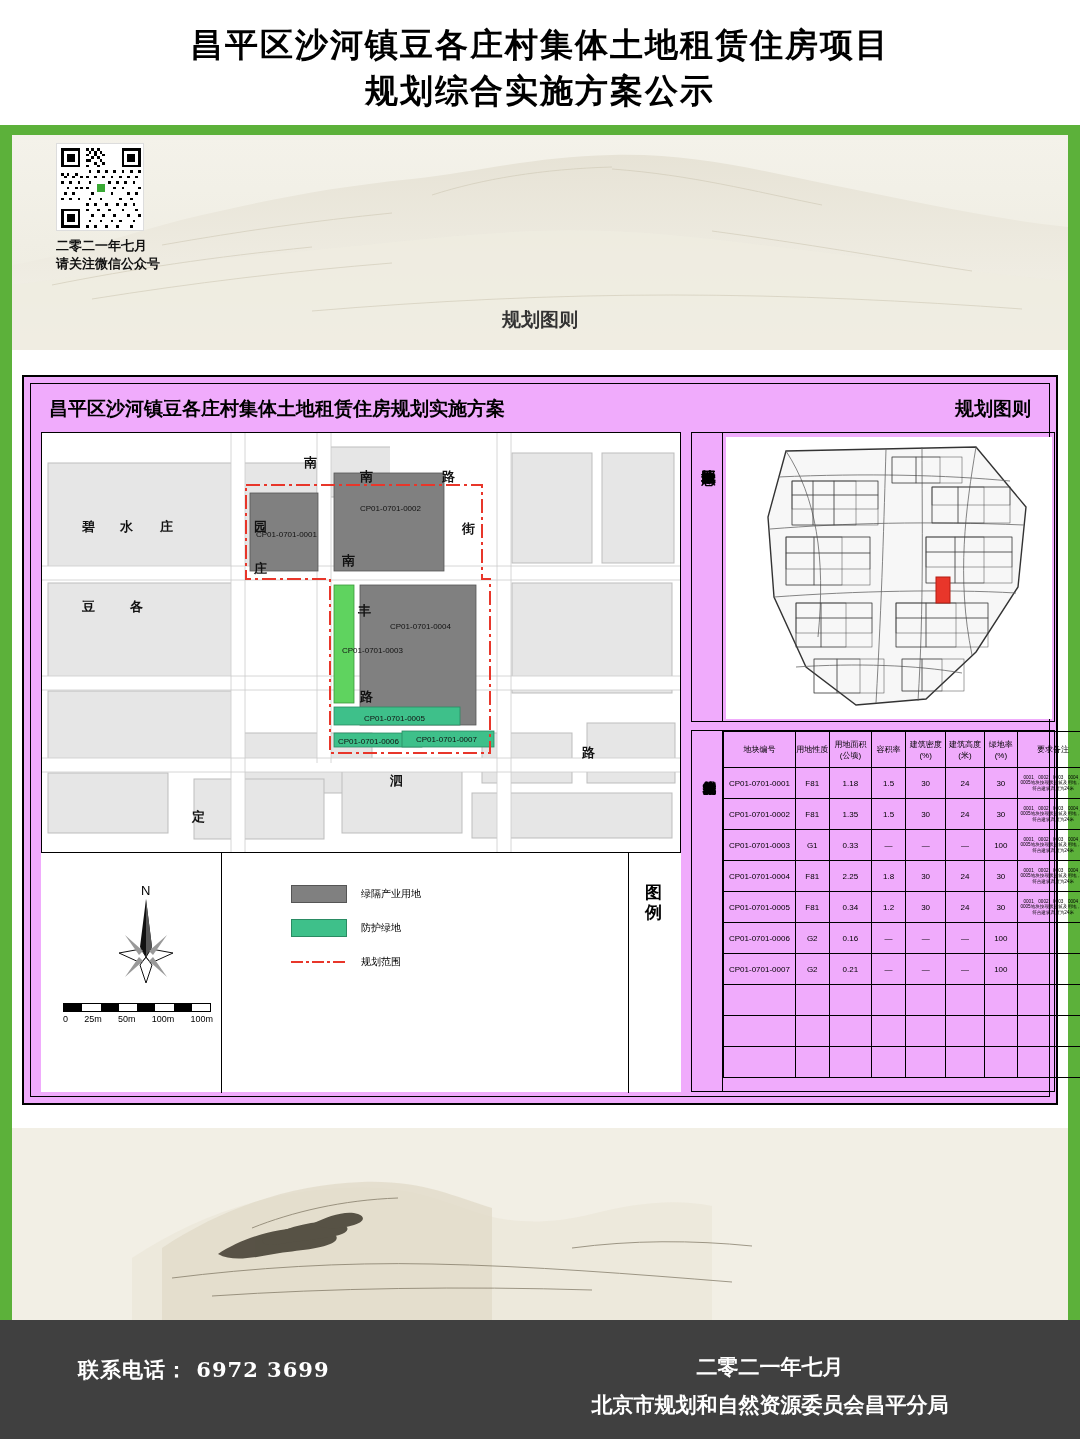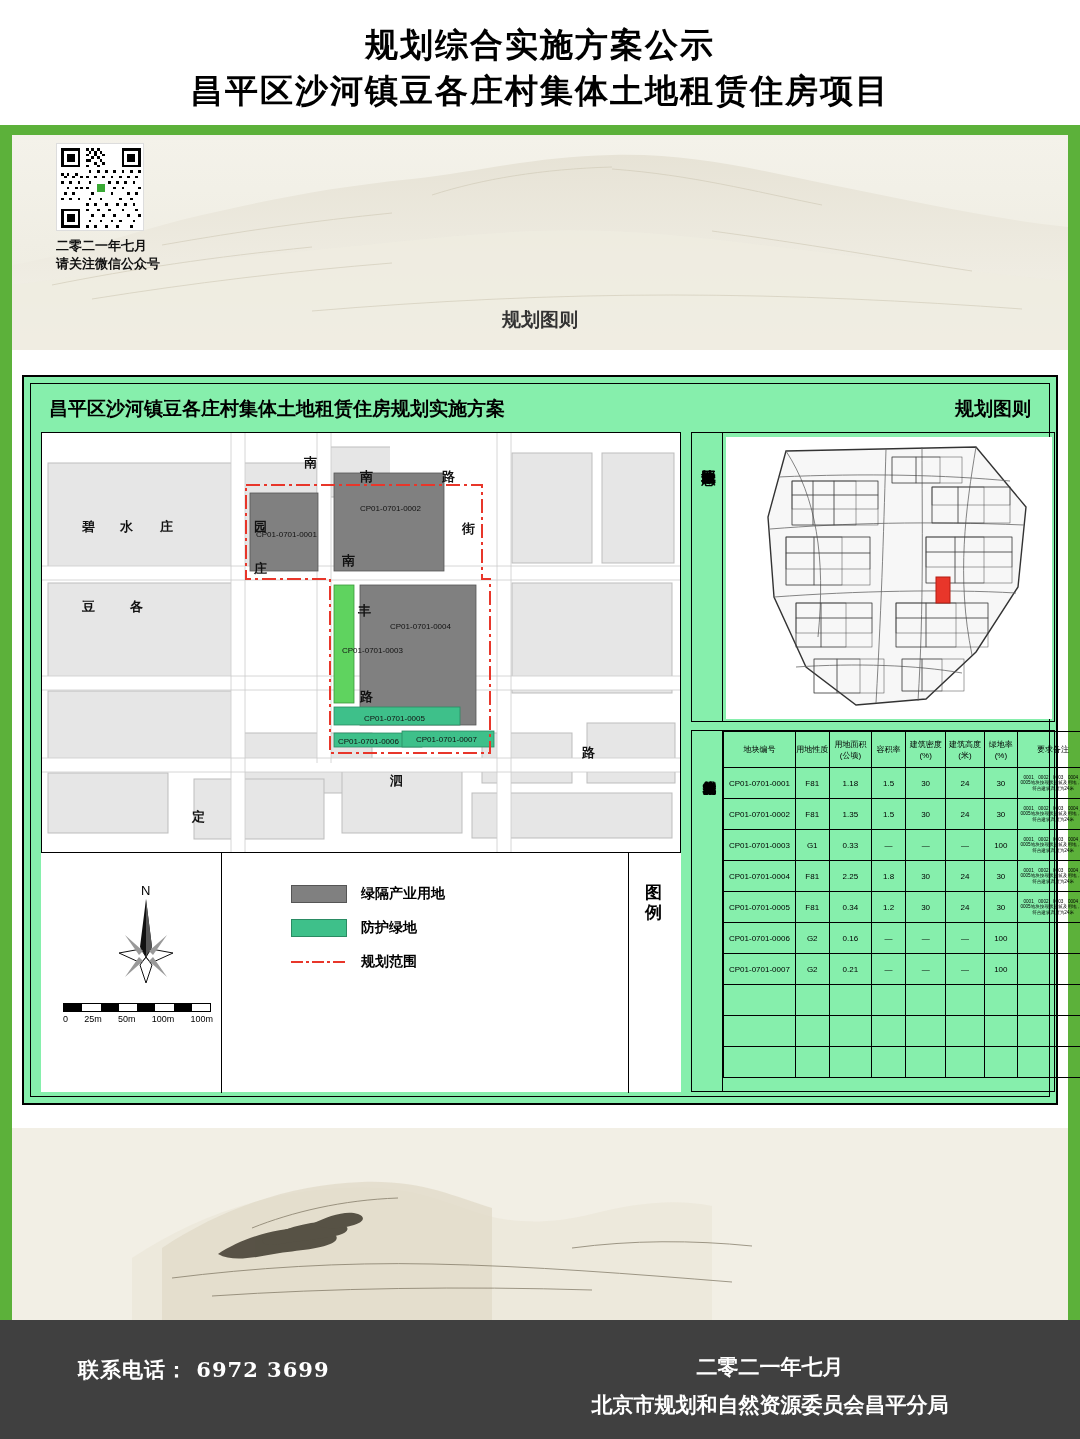--- a/index.html
+++ b/index.html
@@ -61,21 +61,21 @@
   }
   .qr svg { display:block; }
   .qr-caption {
     margin-top:6px; font-size:13px; line-height:18px; color:#111;
     font-family:"DejaVu Serif", serif; font-weight:bold;
   }
 
   
   .sheet {
     position:absolute; left:22px; top:375px; width:1036px; height:730px;
-    background:#86efac; border:2px solid #000;
+    background:#f0abfc; border:2px solid #000;
     padding:6px;
   }
   .sheet-inner { position:relative; width:100%; height:100%; border:1px solid #000; }
 
   .sheet-title {
     position:absolute; left:18px; top:12px;
     font-family:"DejaVu Serif", serif; font-weight:bold; font-size:19px; color:#000;
   }
   .sheet-title-right {
     position:absolute; right:18px; top:12px;
@@ -98,21 +98,21 @@
     position:absolute; right:10px; top:18px; width:36px;
     font-family:"DejaVu Serif", serif; font-weight:bold; font-size:17px; text-align:center;
     line-height:34px; color:#000;
   }
   .legend-divider { position:absolute; right:52px; top:0; width:1px; height:240px; background:#000; }
   .legend-divider2 { position:absolute; left:180px; top:0; width:1px; height:240px; background:#000; }
 
   .legend-items { position:absolute; left:250px; top:32px; }
   .legend-row { display:flex; align-items:center; margin-bottom:16px; }
   .legend-swatch { width:56px; height:18px; margin-right:14px; }
-  .legend-label { font-size:14px; font-family:"DejaVu Serif", serif; color:#000;font-weight:bold; }
+  .legend-label { font-size:10px; font-family:"DejaVu Serif", serif; color:#000; }
 
   .compass { position:absolute; left:60px; top:26px; width:90px; height:120px; }
   .scalebar { position:absolute; left:22px; top:150px; width:150px; }
   .scalebar .bar { display:flex; height:9px; border:1px solid #000; width:148px; }
   .scalebar .s { flex:1; }
   .scalebar .ticks { display:flex; justify-content:space-between; font-size:9px; margin-top:2px; }
 
   
   .right-col { position:absolute; left:660px; top:48px; width:364px; height:660px; }
   .loc-box { position:absolute; left:0; top:0; width:364px; height:290px; border:1px solid #000; }
@@ -169,22 +169,22 @@
   .vtext { writing-mode:vertical-rl; text-orientation:upright; }
 </style>
 </head>
 <body>
 
 <div class="frame-left"></div>
 <div class="frame-right"></div>
 
 <div class="header">
   <div class="header-title">
+    <div>昌平区沙河镇豆各庄村集体土地租赁住房项目</div>
     <div>规划综合实施方案公示</div>
-    <div>昌平区沙河镇豆各庄村集体土地租赁住房项目</div>
   </div>
 </div>
 <div class="header-rule"></div>
 
 <div class="band-top">
   <svg class="mountain" viewBox="0 0 1056 215" preserveAspectRatio="none">
     <defs>
       <linearGradient id="mg" x1="0" y1="0" x2="0" y2="1">
         <stop offset="0%" stop-color="#e7e3d6"></stop>
         <stop offset="100%" stop-color="#f4f2ea"></stop>

